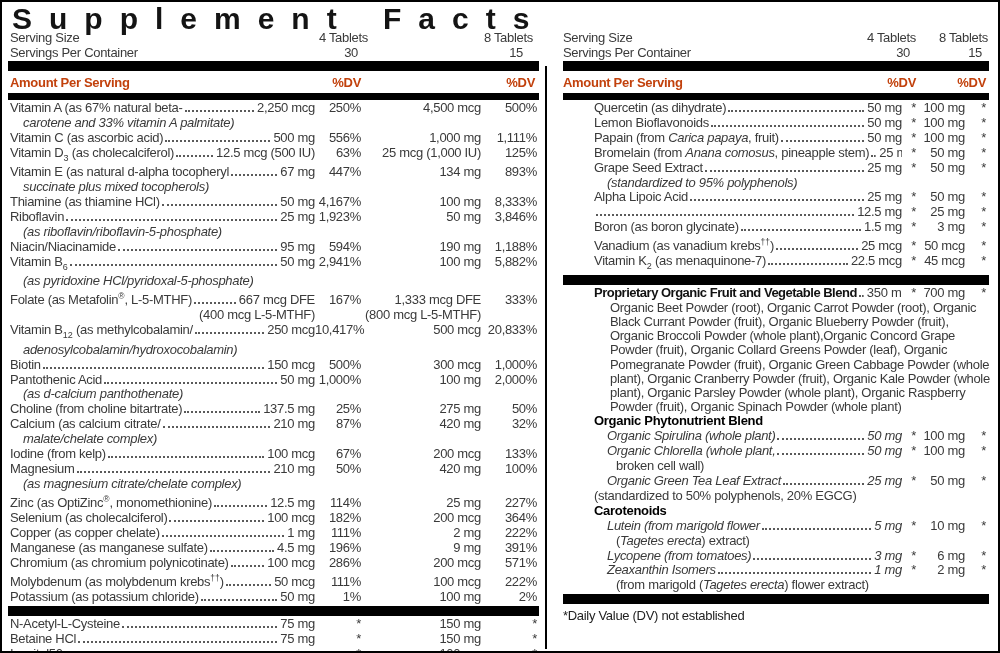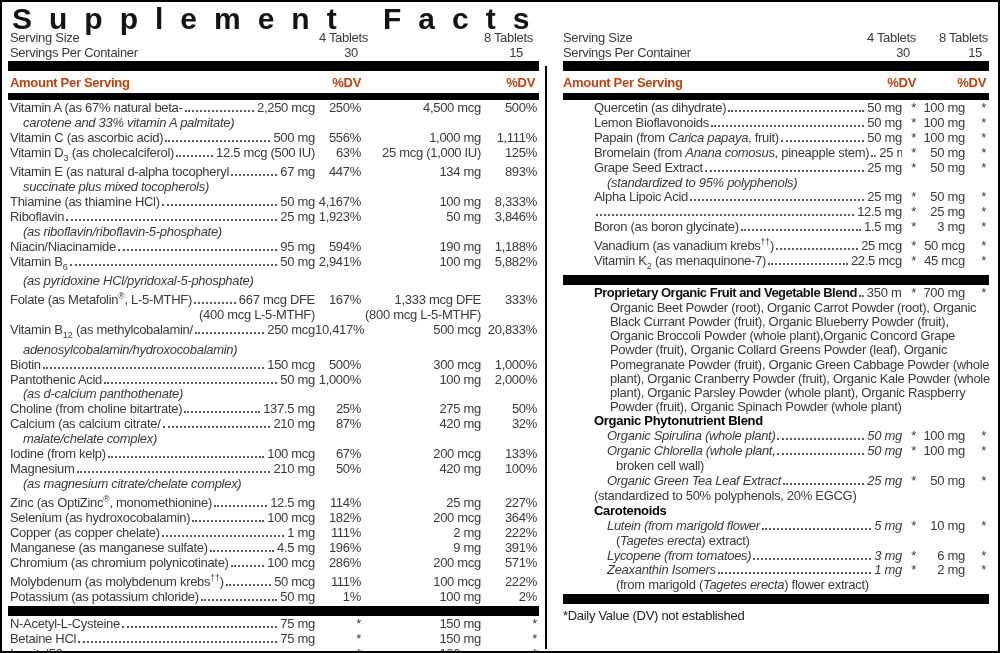--- a/index.html
+++ b/index.html
@@ -292,21 +292,21 @@
             <span class="nm">Zinc (as OptiZinc<sup>®</sup>, monomethionine)</span>
             <span class="dots"></span>
             <span class="amt">12.5 mg</span>
           </span>
           <span class="dv">114%</span>
           <span class="a8">25 mg</span>
           <span class="dv8">227%</span>
         </div>
         <div class="row">
           <span class="name">
-            <span class="nm">Selenium (as hydroxocobalamin)</span>
+            <span class="nm">Selenium (as cholecalciferol)</span>
             <span class="dots"></span>
             <span class="amt">100 mcg</span>
           </span>
           <span class="dv">182%</span>
           <span class="a8">200 mcg</span>
           <span class="dv8">364%</span>
         </div>
         <div class="row">
           <span class="name">
             <span class="nm">Copper (as copper chelate)</span>

